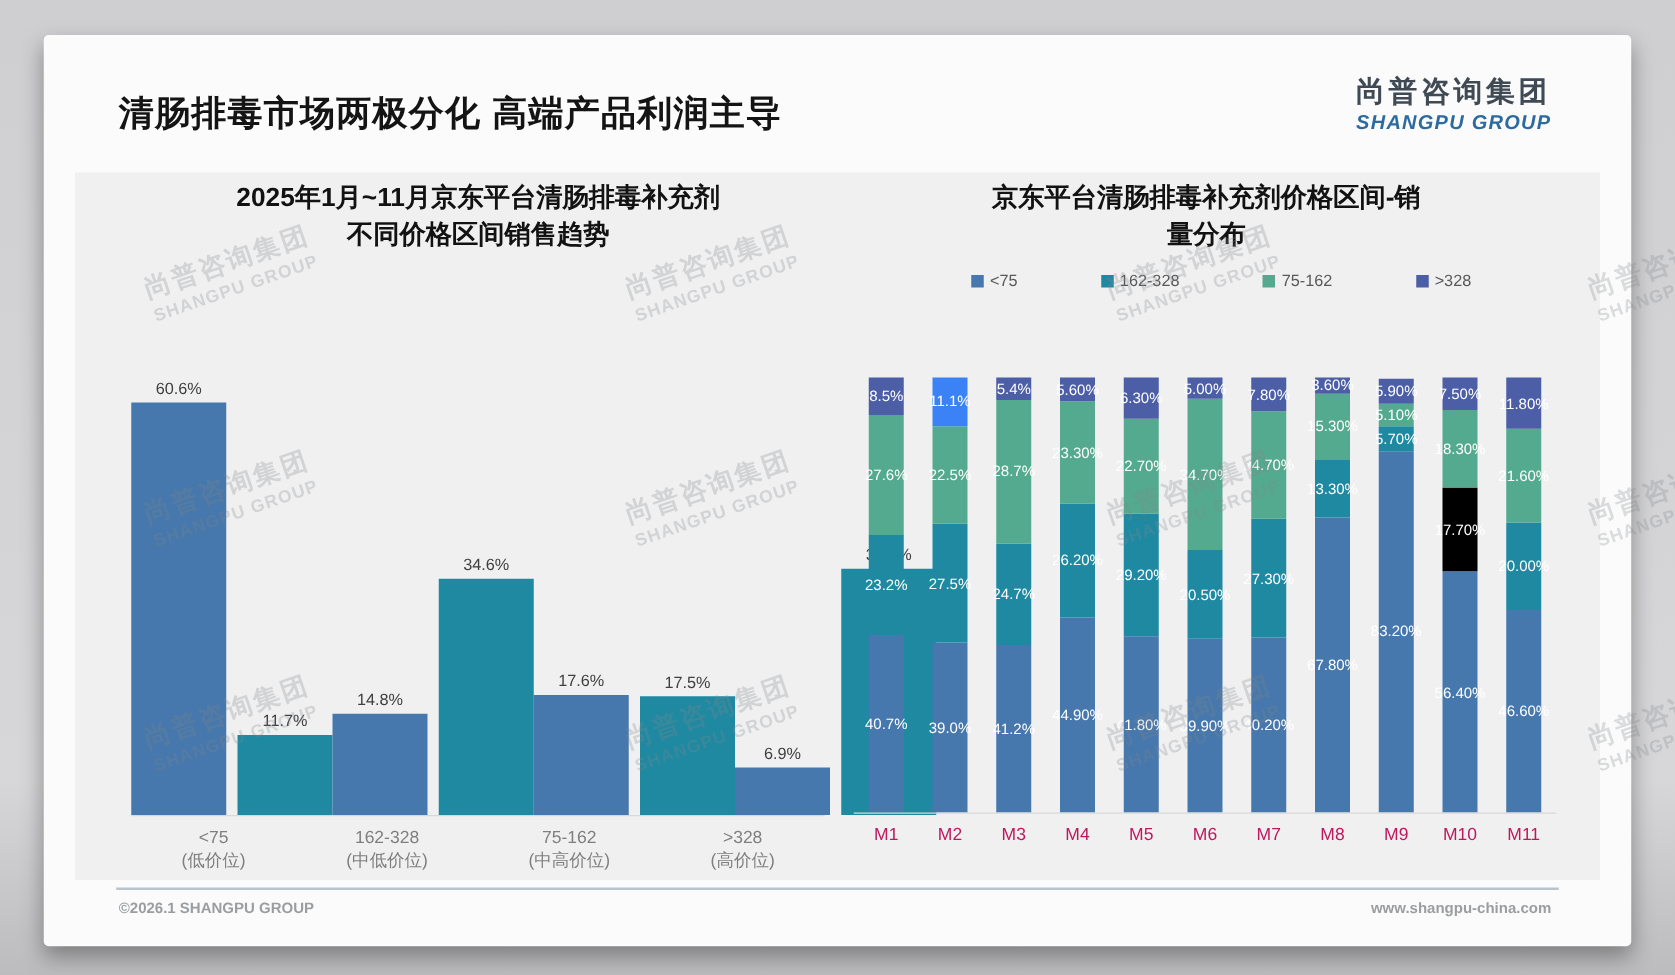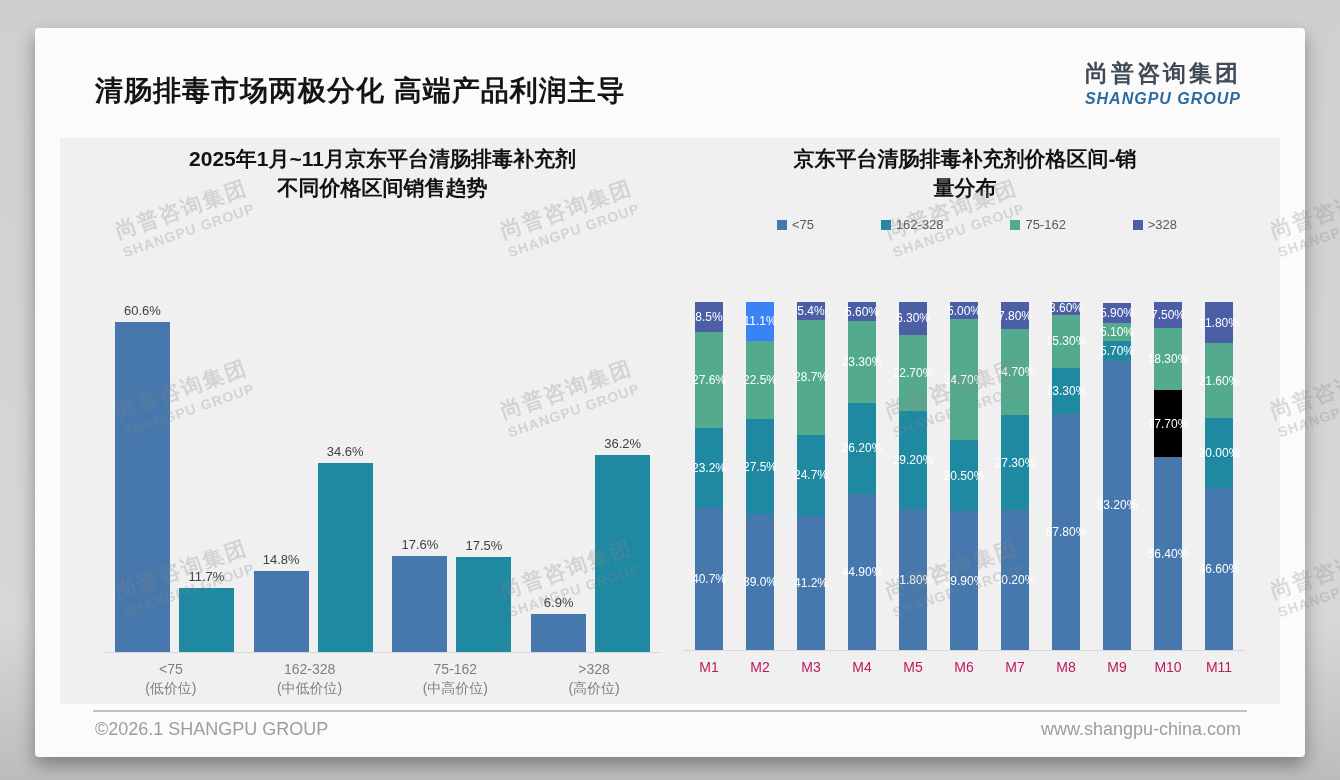--- a/index.html
+++ b/index.html
@@ -18,39 +18,39 @@
   .chart-title.left{left:70px;width:555px;}
   .chart-title.right{left:660px;width:540px;}
   .legend-row{position:absolute;display:flex;z-index:2;}
   #left-legend{left:70px;top:210px;width:555px;justify-content:center;gap:30px;}
   #right-legend{left:742px;top:189px;width:400px;justify-content:space-between;}
   .legend-item{display:flex;align-items:center;gap:5px;font-size:13px;color:#595959;white-space:nowrap;}
   .legend-swatch{width:10px;height:10px;display:inline-block;}
   .plot-left{position:absolute;left:70px;top:264px;width:555px;height:360px;
     display:flex;align-items:flex-end;justify-content:space-around;z-index:1;}
   .bar-group{display:flex;align-items:flex-end;gap:9px;}
-  .vbar{width:55px;position:relative;}
+  .vbar{width:36px;position:relative;padding-left:40px;}
   .bar-val{position:absolute;bottom:calc(100% + 4px);left:50%;transform:translateX(-50%);
     font-size:13px;color:#3f3f3f;white-space:nowrap;}
   .axis-line{position:absolute;height:1px;background:#d8d8d8;z-index:1;}
   #left-axis{left:70px;top:624px;width:555px;}
   #right-axis{left:648px;top:622px;width:562px;}
   .cat-row{position:absolute;left:70px;top:632px;width:555px;display:flex;
     justify-content:space-around;z-index:2;}
   .cat-cell{text-align:center;font-size:14px;line-height:19px;color:#7f7f7f;white-space:nowrap;}
   .plot-right{position:absolute;left:660px;top:274px;width:538px;
     display:flex;justify-content:space-between;z-index:1;}
   .stack-col{width:28px;display:flex;flex-direction:column;align-items:center;}
   .stack{width:28px;height:348px;display:flex;flex-direction:column-reverse;}
   .seg{width:28px;position:relative;}
   .seg-val{position:absolute;left:50%;top:50%;transform:translate(-50%,-50%);
     font-size:12px;color:#ffffff;white-space:nowrap;z-index:3;}
   .month-label{margin-top:9px;font-size:14px;color:#be185d;white-space:nowrap;}
   .footer-line{position:absolute;left:58px;top:682px;width:1154px;height:2px;background:#b9c3ce;}
-  .footer-text{position:absolute;top:691px;font-size:18px;color:#9b9ea1;}
+  .footer-text{position:absolute;top:691px;font-size:12px;color:#9b9ea1;font-weight:bold;}
   .footer-text.left{left:60px;}
   .footer-text.right{right:64px;}
   .wm-layer{position:absolute;left:0;top:0;width:100%;height:100%;pointer-events:none;z-index:6;}
   .wm{position:absolute;transform:rotate(-19deg);color:rgba(130,132,138,.27);
     text-align:left;white-space:nowrap;}
   .wm .l1{font-size:21px;font-weight:bold;letter-spacing:2px;}
   .wm .l2{font-size:14px;font-weight:bold;letter-spacing:1px;}
 </style>
 </head>
 <body>

